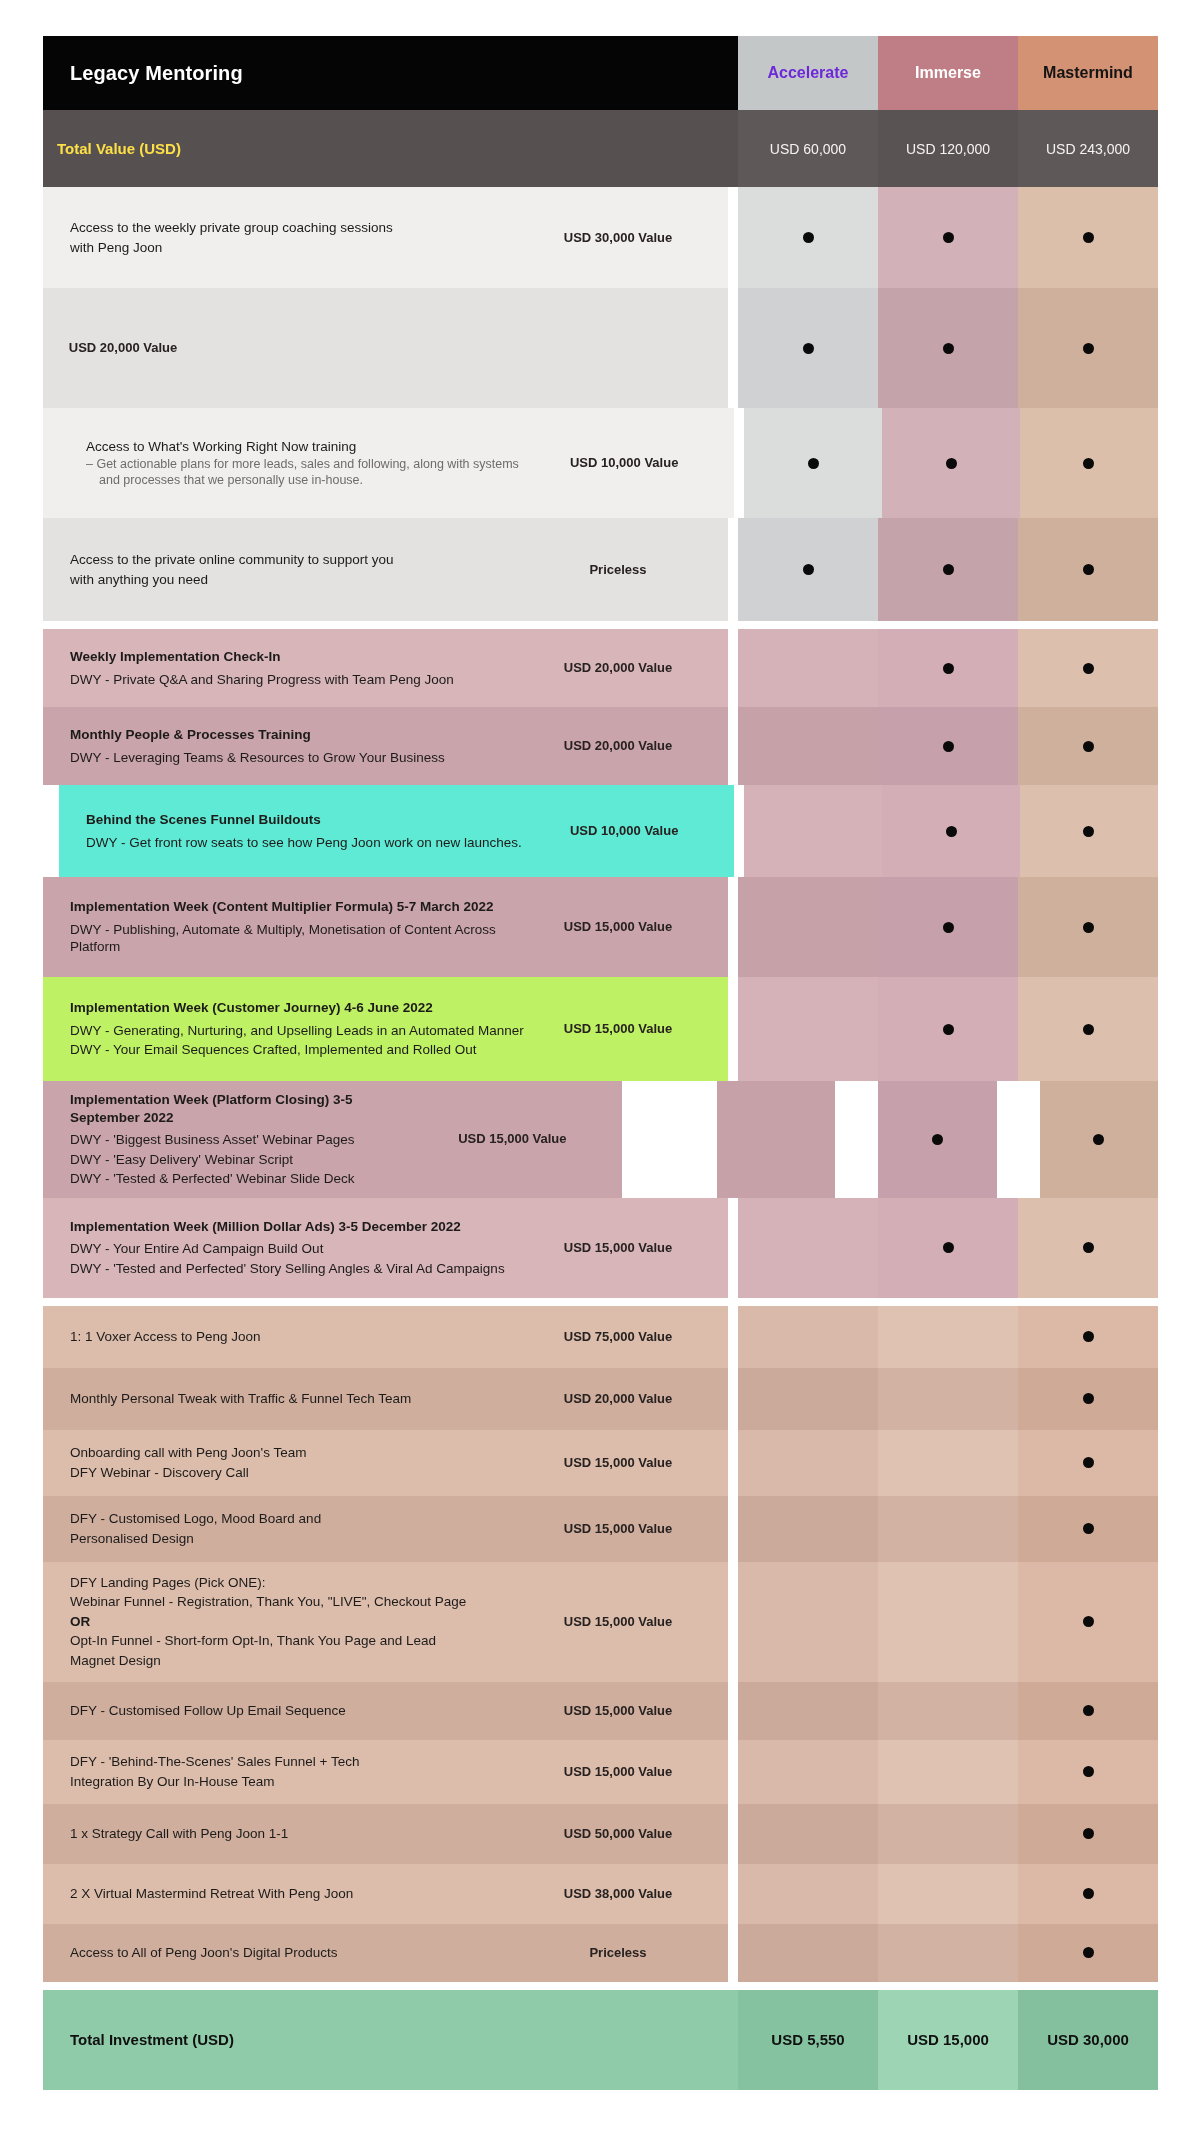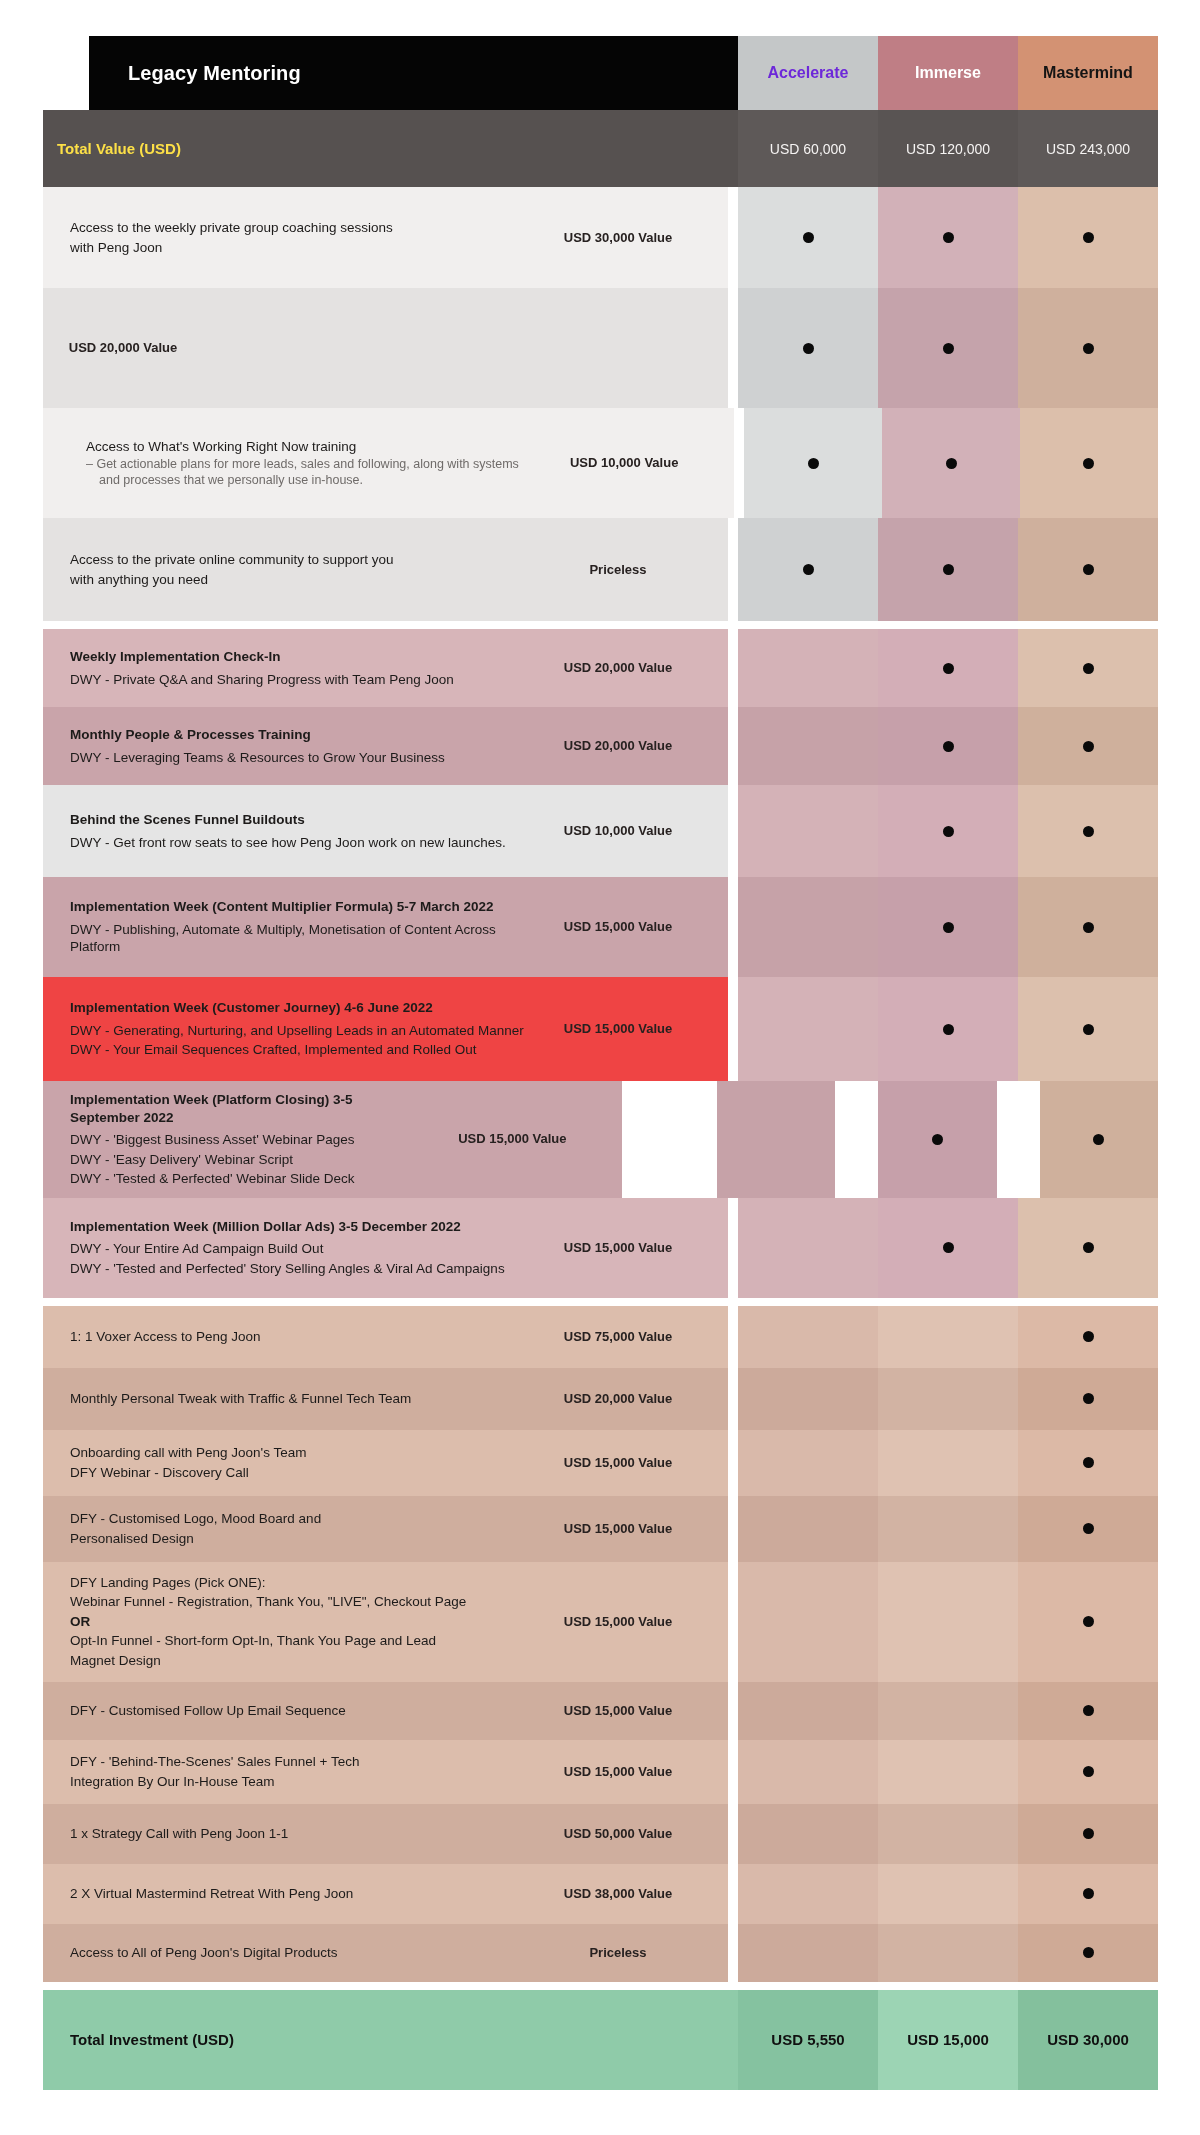--- a/index.html
+++ b/index.html
@@ -2,21 +2,21 @@
 <html><head>
 <meta charset="utf-8">
 <style>
   html,body{margin:0;padding:0;background:#ffffff;}
   body{font-family:"Liberation Sans","DejaVu Sans",sans-serif;-webkit-font-smoothing:antialiased;}
   .canvas{position:relative;width:1200px;height:2135px;background:#ffffff;overflow:hidden;}
   .pricing-table{position:absolute;left:43px;top:36px;width:1115px;}
 
   
   .header-row{display:flex;height:74px;}
-  .brand-cell{flex:1;background:#050505;color:#ffffff;display:flex;align-items:center;padding-left:39px;font-size:20px;font-weight:700;letter-spacing:.1px;margin-left:46px;}
+  .brand-cell{flex:1;background:#050505;color:#ffffff;display:flex;align-items:center;padding-left:27px;font-size:20px;font-weight:700;letter-spacing:.1px;}
   .plan-cell{width:140px;display:flex;align-items:center;justify-content:center;font-size:16px;font-weight:700;}
 
   
   .total-row{display:flex;height:77px;background:#565150;}
   .total-label{flex:1;display:flex;align-items:center;padding-left:14px;color:#fde047;font-size:15px;font-weight:700;}
   .total-col{width:140px;display:flex;align-items:center;justify-content:center;color:#f6f4f3;font-size:14px;}
   .total-col.c0{background:rgba(255,255,255,.05);}
   .total-col.c1{background:rgba(255,255,255,.02);}
   .total-col.c2{background:rgba(255,255,255,.05);}
 
@@ -167,21 +167,21 @@
           <div class="gutter"></div>
           <div class="plan-col" style="background: rgb(198, 162, 168);"></div>
           <div class="plan-col" style="background: rgb(198, 160, 170);">
             <div class="dot"></div>
           </div>
           <div class="plan-col" style="background: rgb(207, 176, 156);">
             <div class="dot"></div>
           </div>
         </div>
         <div class="body-row" style="min-height: 92px;">
-          <div class="feature-cell" style="background: #e5e5e5;">
+          <div class="feature-cell" style="background: #5eead4; margin-left: 16px;">
             <div class="feature-text">
               <div class="ln bold-title">Behind the Scenes Funnel Buildouts</div>
               <div class="ln">DWY - Get front row seats to see how Peng Joon work on new launches.</div>
             </div>
             <div class="feature-value">USD 10,000 Value</div>
           </div>
           <div class="gutter"></div>
           <div class="plan-col" style="background: rgb(212, 178, 183);"></div>
           <div class="plan-col" style="background: rgb(211, 174, 183);">
             <div class="dot"></div>
@@ -201,21 +201,21 @@
           <div class="gutter"></div>
           <div class="plan-col" style="background: rgb(198, 162, 168);"></div>
           <div class="plan-col" style="background: rgb(198, 160, 170);">
             <div class="dot"></div>
           </div>
           <div class="plan-col" style="background: rgb(207, 176, 156);">
             <div class="dot"></div>
           </div>
         </div>
         <div class="body-row" style="min-height: 104px;">
-          <div class="feature-cell" style="background: #ef4444;">
+          <div class="feature-cell" style="background: #bef264;">
             <div class="feature-text">
               <div class="ln bold-title">Implementation Week (Customer Journey) 4-6 June 2022</div>
               <div class="ln">DWY - Generating, Nurturing, and Upselling Leads in an Automated Manner</div>
               <div class="ln">DWY - Your Email Sequences Crafted, Implemented and Rolled Out</div>
             </div>
             <div class="feature-value">USD 15,000 Value</div>
           </div>
           <div class="gutter"></div>
           <div class="plan-col" style="background: rgb(212, 178, 183);"></div>
           <div class="plan-col" style="background: rgb(211, 174, 183);">

